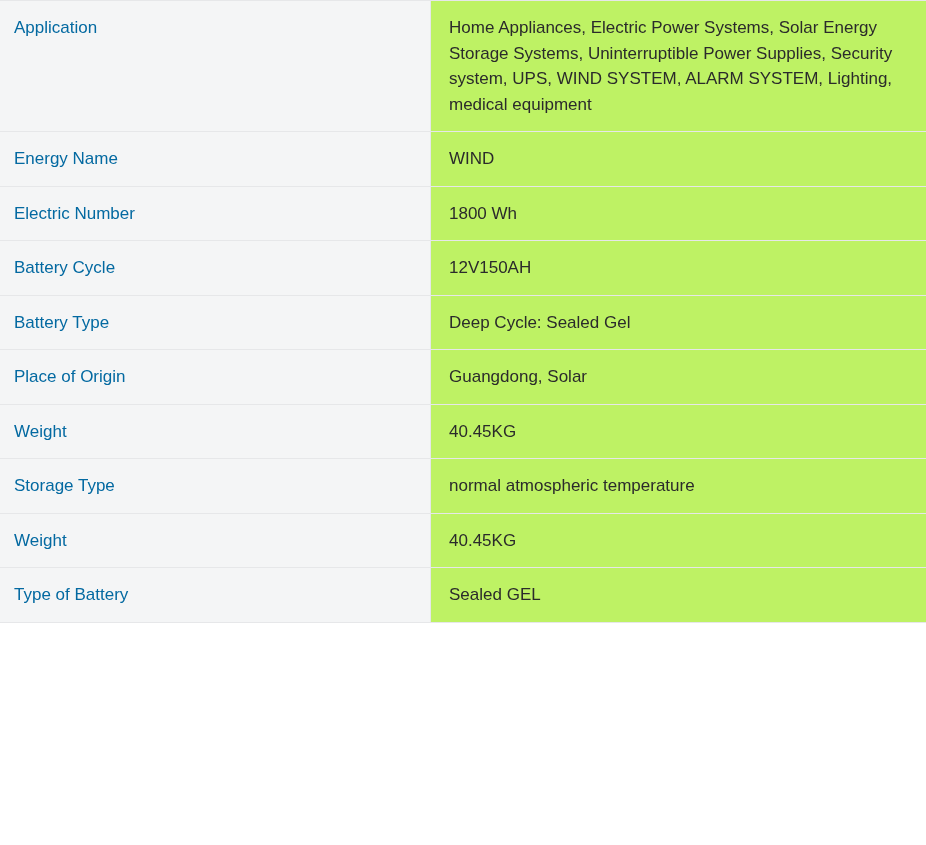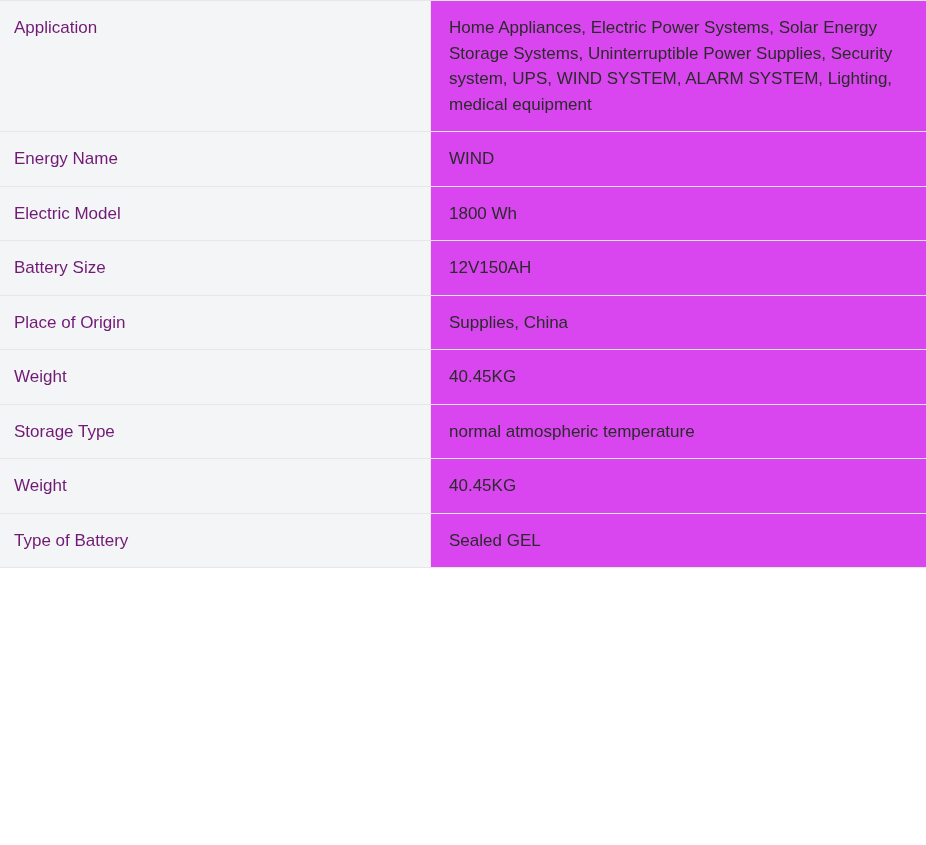--- a/index.html
+++ b/index.html
@@ -26,24 +26,24 @@
     vertical-align: top;
     padding: 14px 16px 14px 14px;
     font-size: 17px;
     line-height: 1.5;
     color: #2b2b2b;
   }
   .spec-table td.label {
     width: 400px;
     background: #f4f5f6;
     border-right: 1px solid #e6e7e9;
-    color: #701a75;
+    color: #0369a1;
   }
   .spec-table td.value {
-    background: #d946ef;
+    background: #bef264;
     color: #2b2b2b;
     padding-left: 18px;
   }
   .spec-table tr:first-child td {
     border-top: 1px solid #e6e7e9;
   }
 </style>
 </head>
 <body>
 
@@ -51,30 +51,34 @@
   <tbody>
     <tr>
       <td class="label">Application</td>
       <td class="value">Home Appliances, Electric Power Systems, Solar Energy Storage Systems, Uninterruptible Power Supplies, Security system, UPS, WIND SYSTEM, ALARM SYSTEM, Lighting, medical equipment</td>
     </tr>
     <tr>
       <td class="label">Energy Name</td>
       <td class="value">WIND</td>
     </tr>
     <tr>
-      <td class="label">Electric Model</td>
+      <td class="label">Electric Number</td>
       <td class="value">1800 Wh</td>
     </tr>
     <tr>
-      <td class="label">Battery Size</td>
+      <td class="label">Battery Cycle</td>
       <td class="value">12V150AH</td>
     </tr>
     <tr>
+      <td class="label">Battery Type</td>
+      <td class="value">Deep Cycle: Sealed Gel</td>
+    </tr>
+    <tr>
       <td class="label">Place of Origin</td>
-      <td class="value">Supplies, China</td>
+      <td class="value">Guangdong, Solar</td>
     </tr>
     <tr>
       <td class="label">Weight</td>
       <td class="value">40.45KG</td>
     </tr>
     <tr>
       <td class="label">Storage Type</td>
       <td class="value">normal atmospheric temperature</td>
     </tr>
     <tr>

